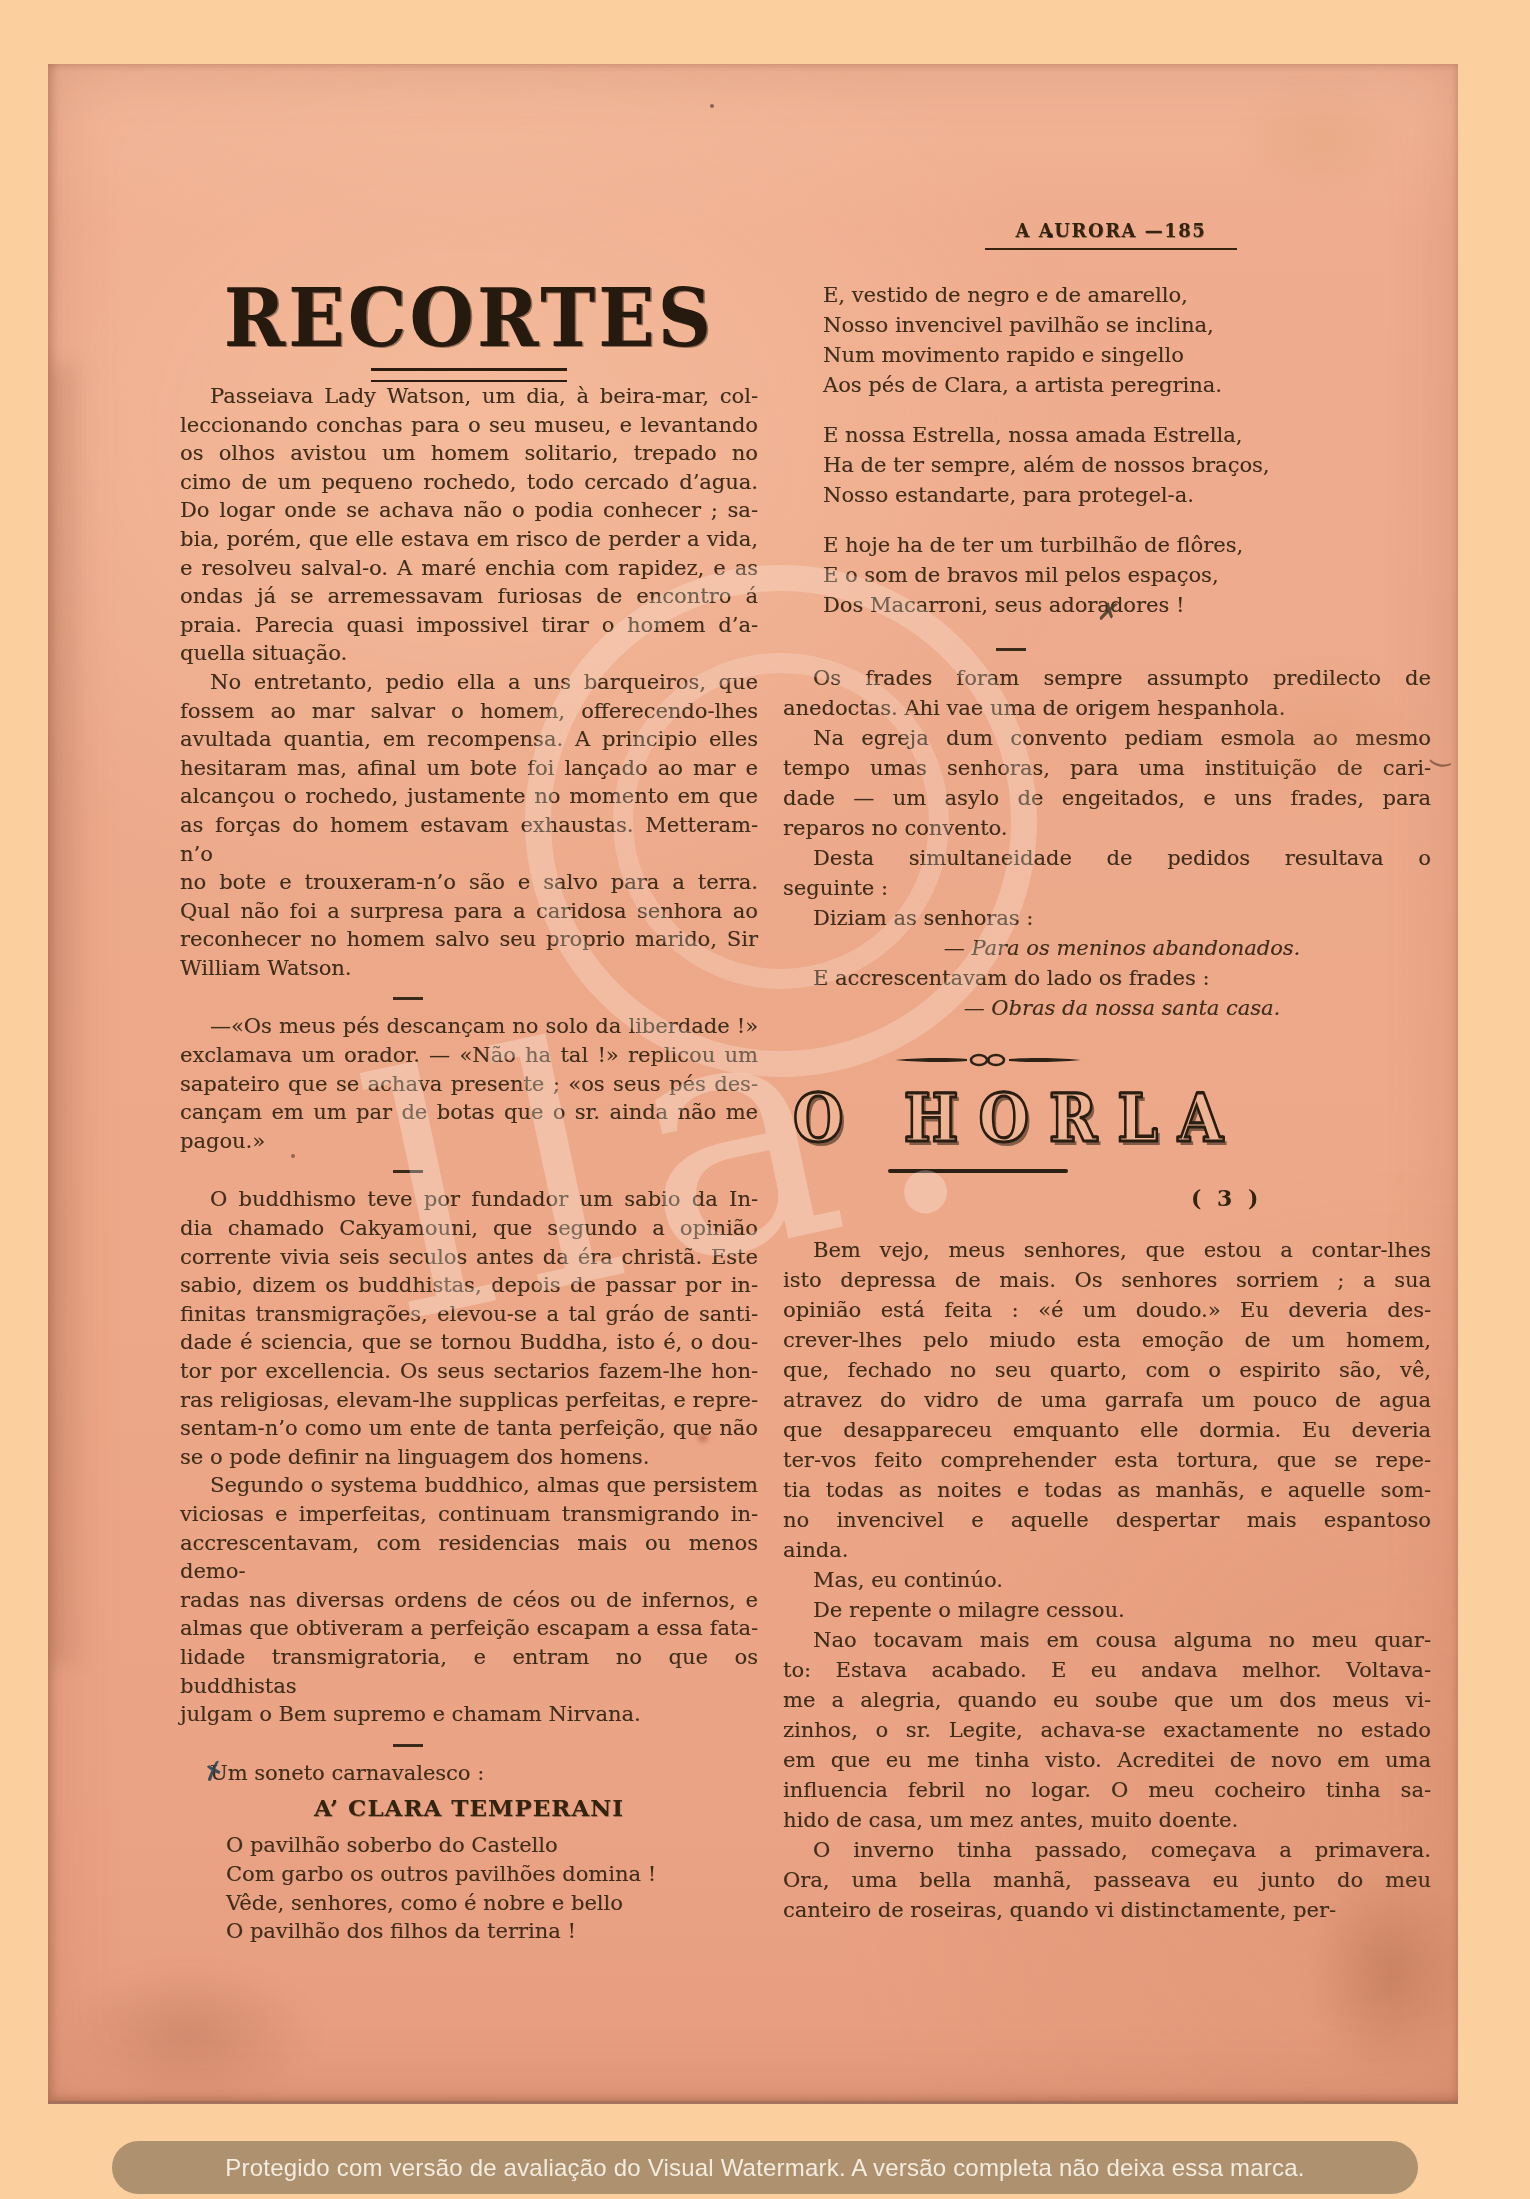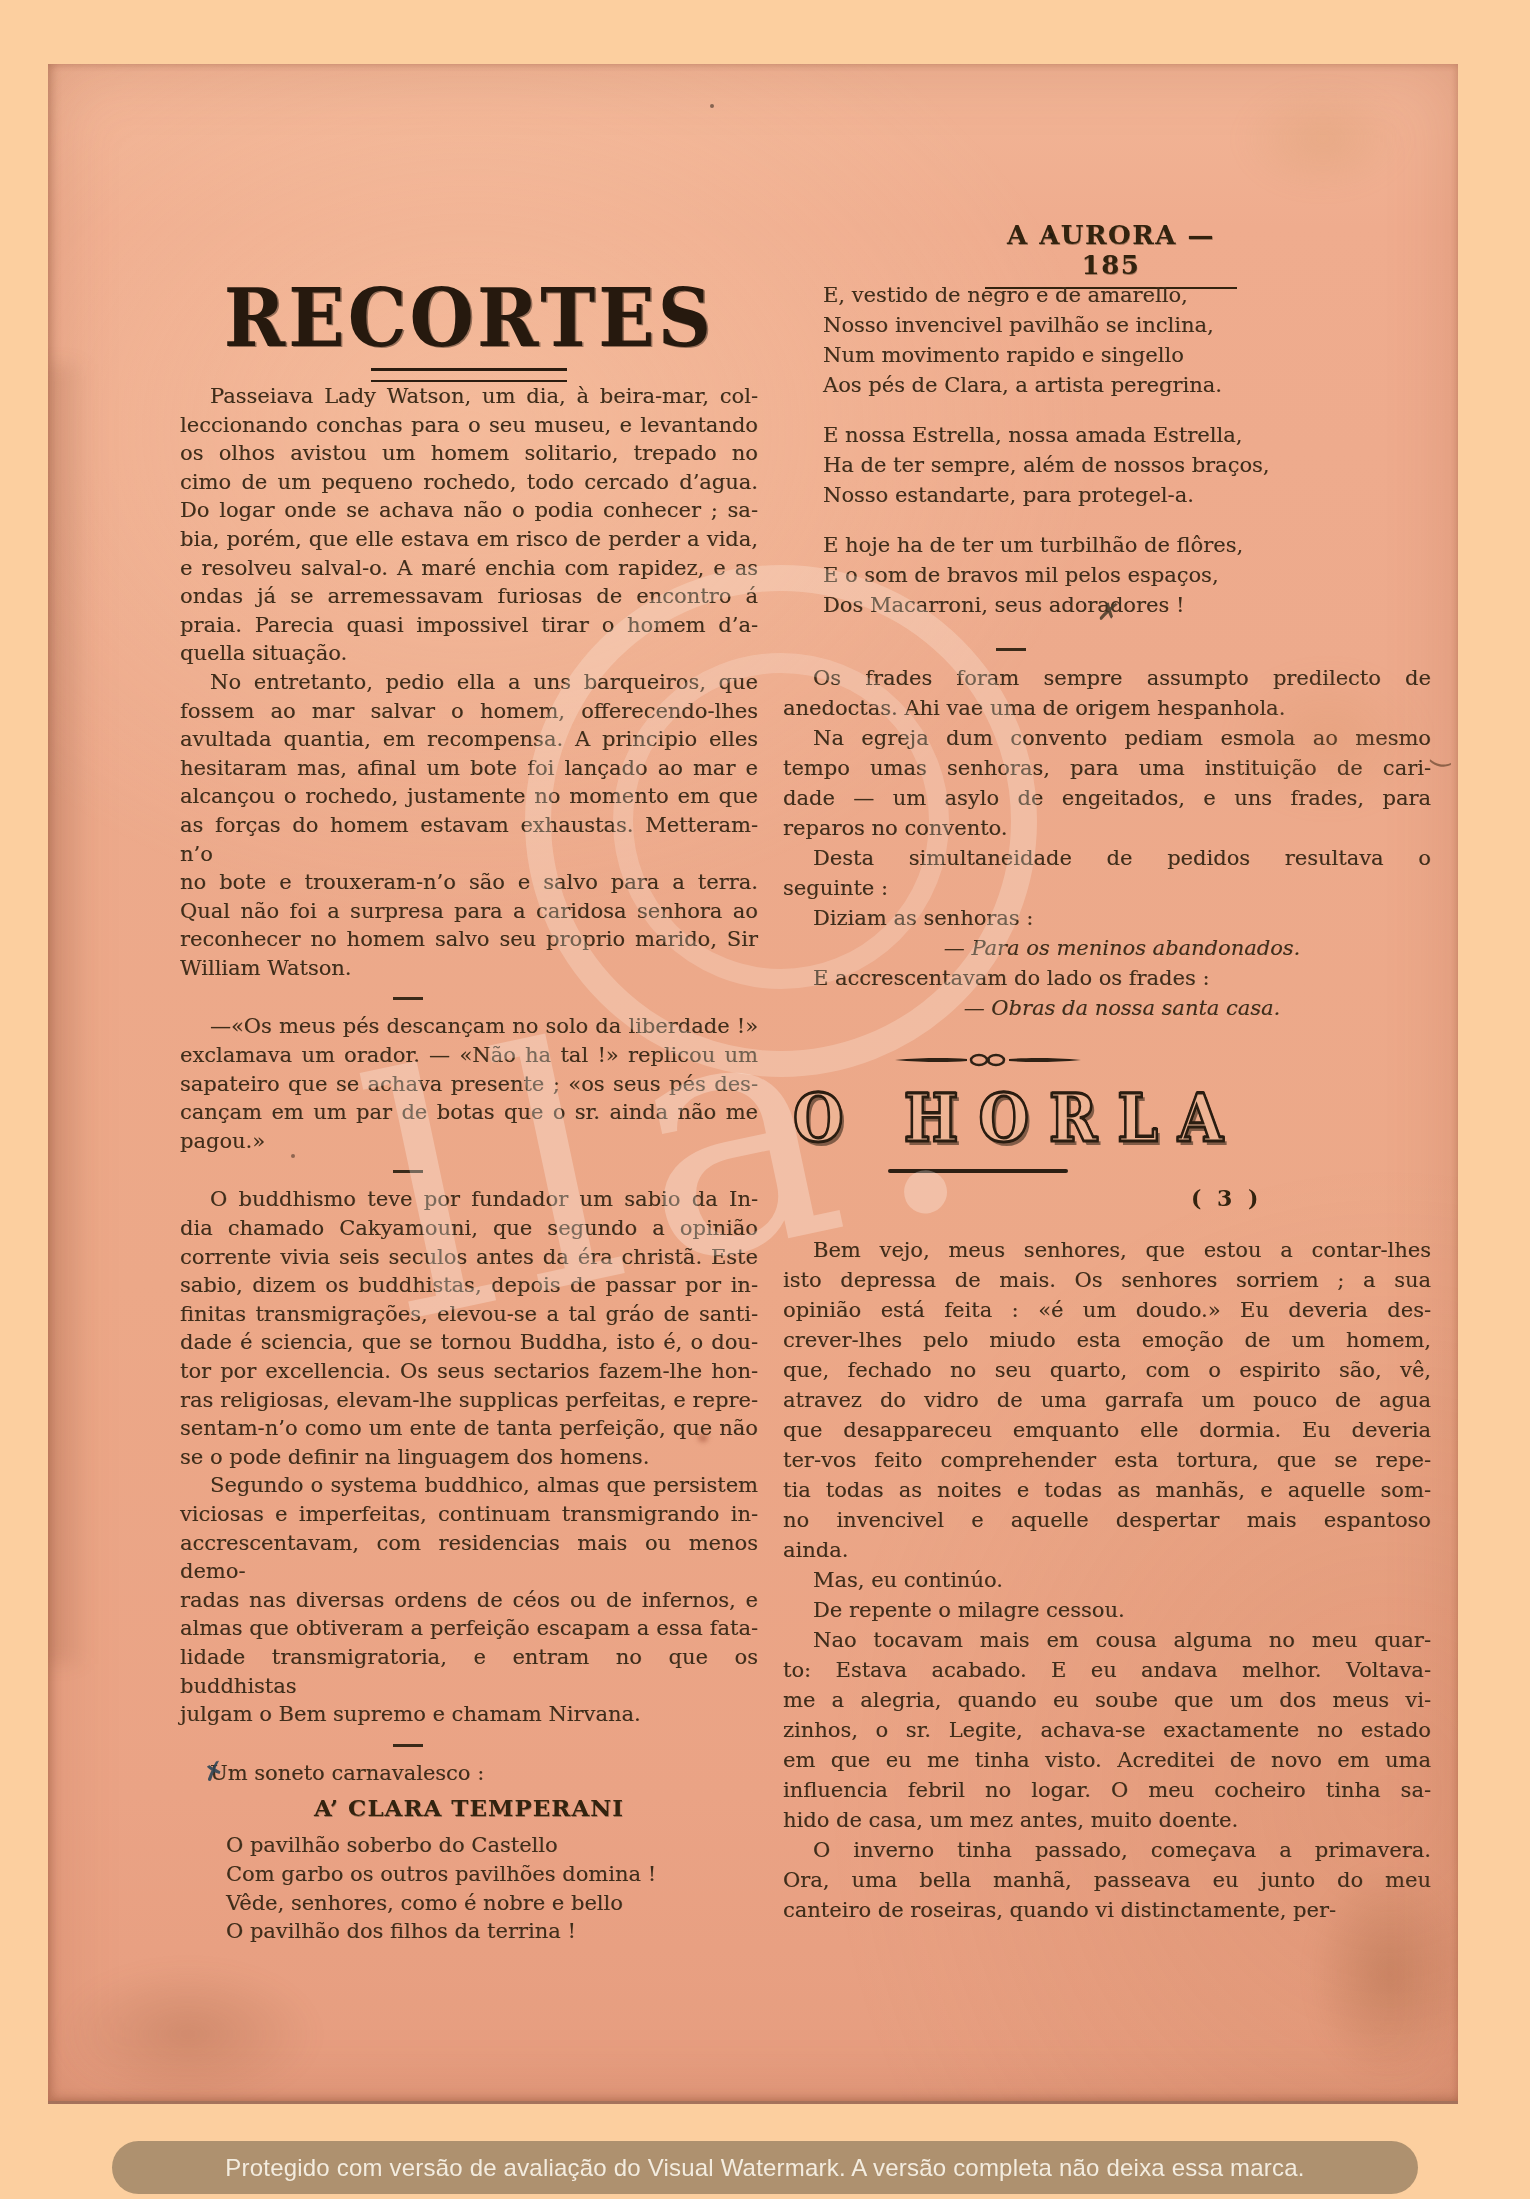--- a/index.html
+++ b/index.html
@@ -19,21 +19,21 @@
     box-shadow:
       inset 0 0 70px rgba(150,75,45,0.22),
       inset 4px -3px 10px rgba(100,45,25,0.28),
       inset -2px 2px 6px rgba(120,60,35,0.15);
     border-bottom:3px solid rgba(70,32,18,0.45);
     overflow:hidden;
   }
   
   .aurora{
     position:absolute;left:937px;top:156px;width:252px;
-    text-align:center;font-size:26px;font-weight:bold;letter-spacing:1.5px;
+    text-align:center;font-size:18px;font-weight:bold;letter-spacing:1.5px;
     color:#33230f;padding-bottom:7px;border-bottom:2.5px solid #33230f;
     text-shadow:0.5px 0.5px 0 rgba(51,35,15,0.4);
   }
   
   .col{position:absolute;color:#3f2d1a;font-size:21px;}
   .col .line{white-space:normal;text-shadow:0.4px 0.4px 0 rgba(63,45,26,0.33);}
   .col-left{left:132px;top:206px;width:578px;}
   .col-right{left:735px;top:216px;width:648px;}
   .col-left .line{line-height:28.6px;min-height:28.6px;}
   .col-right .line{line-height:30px;min-height:30px;}

